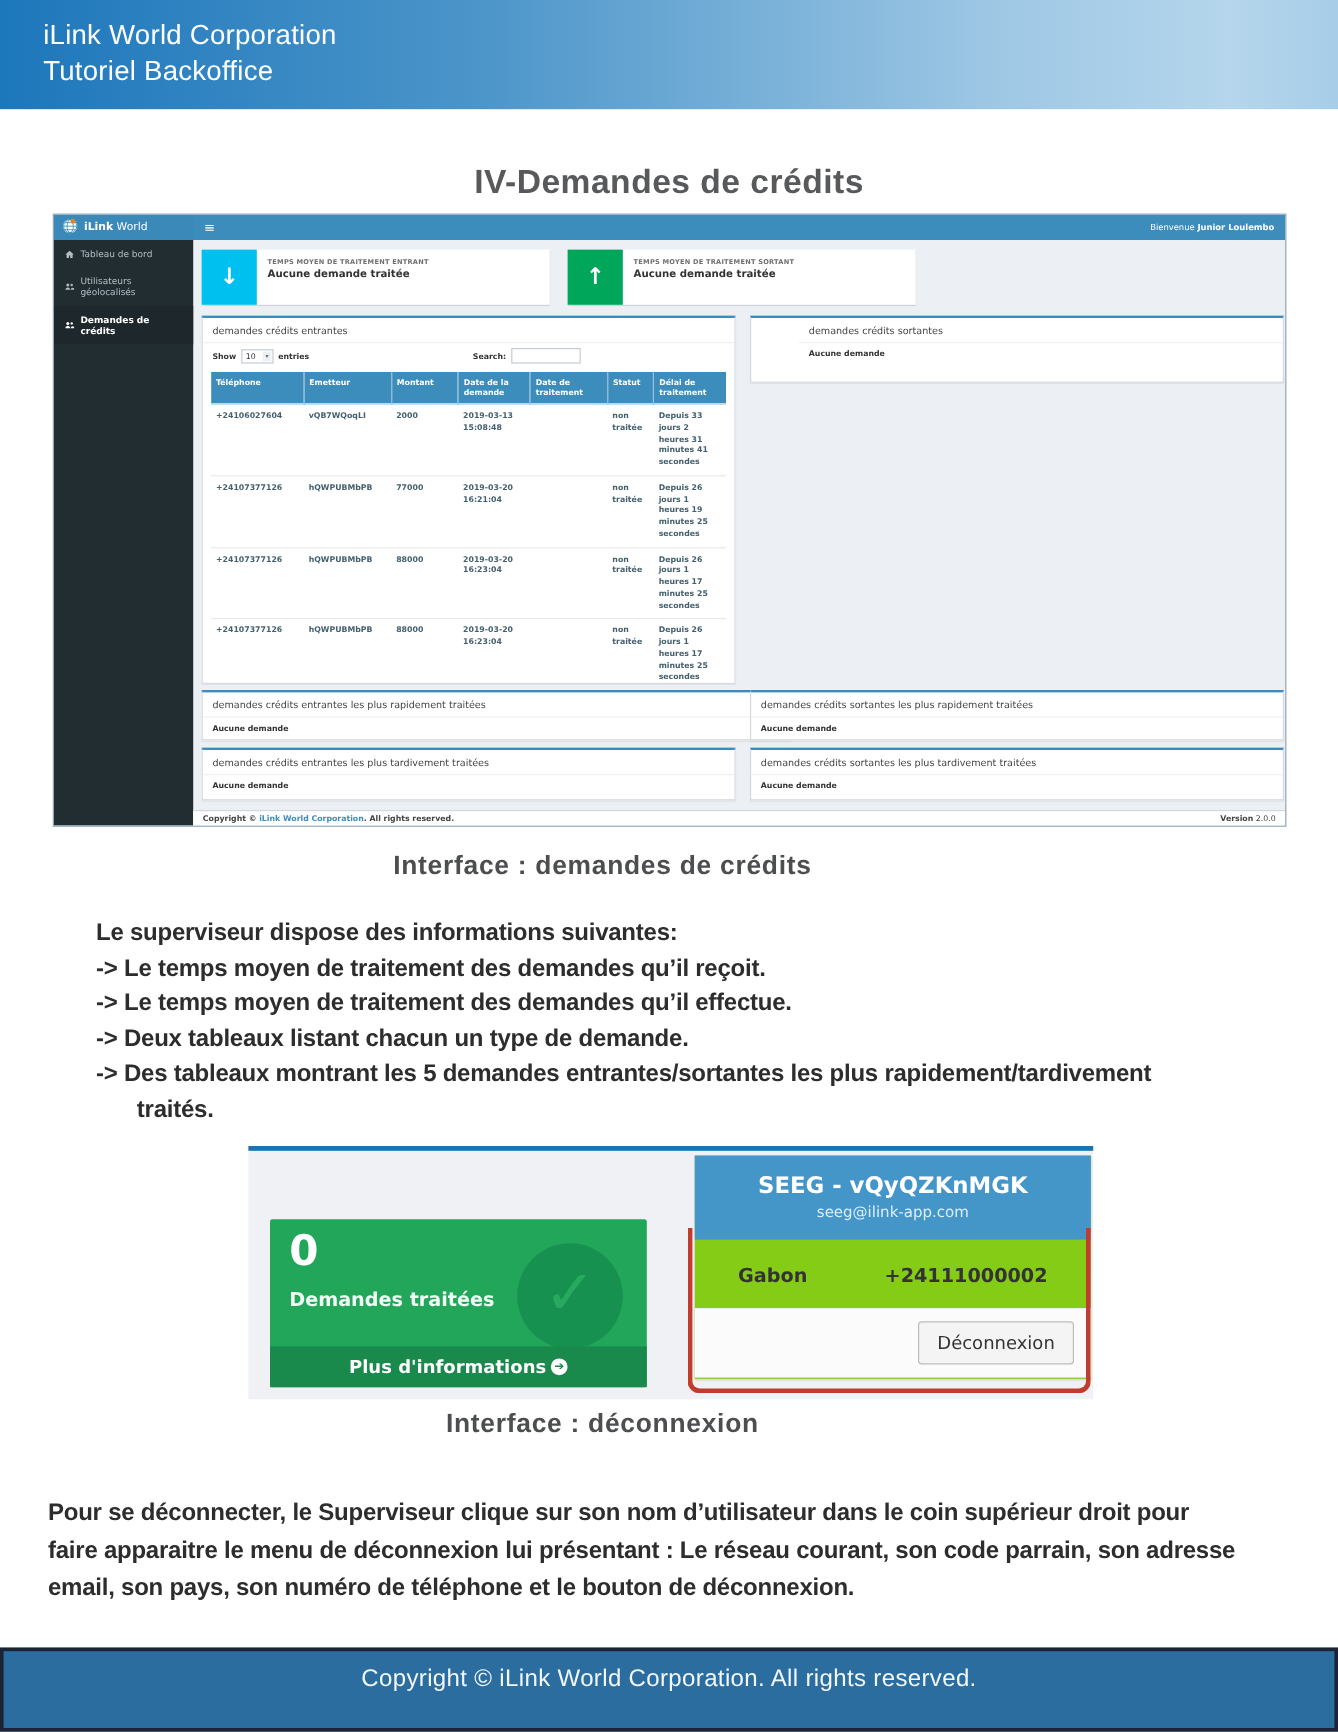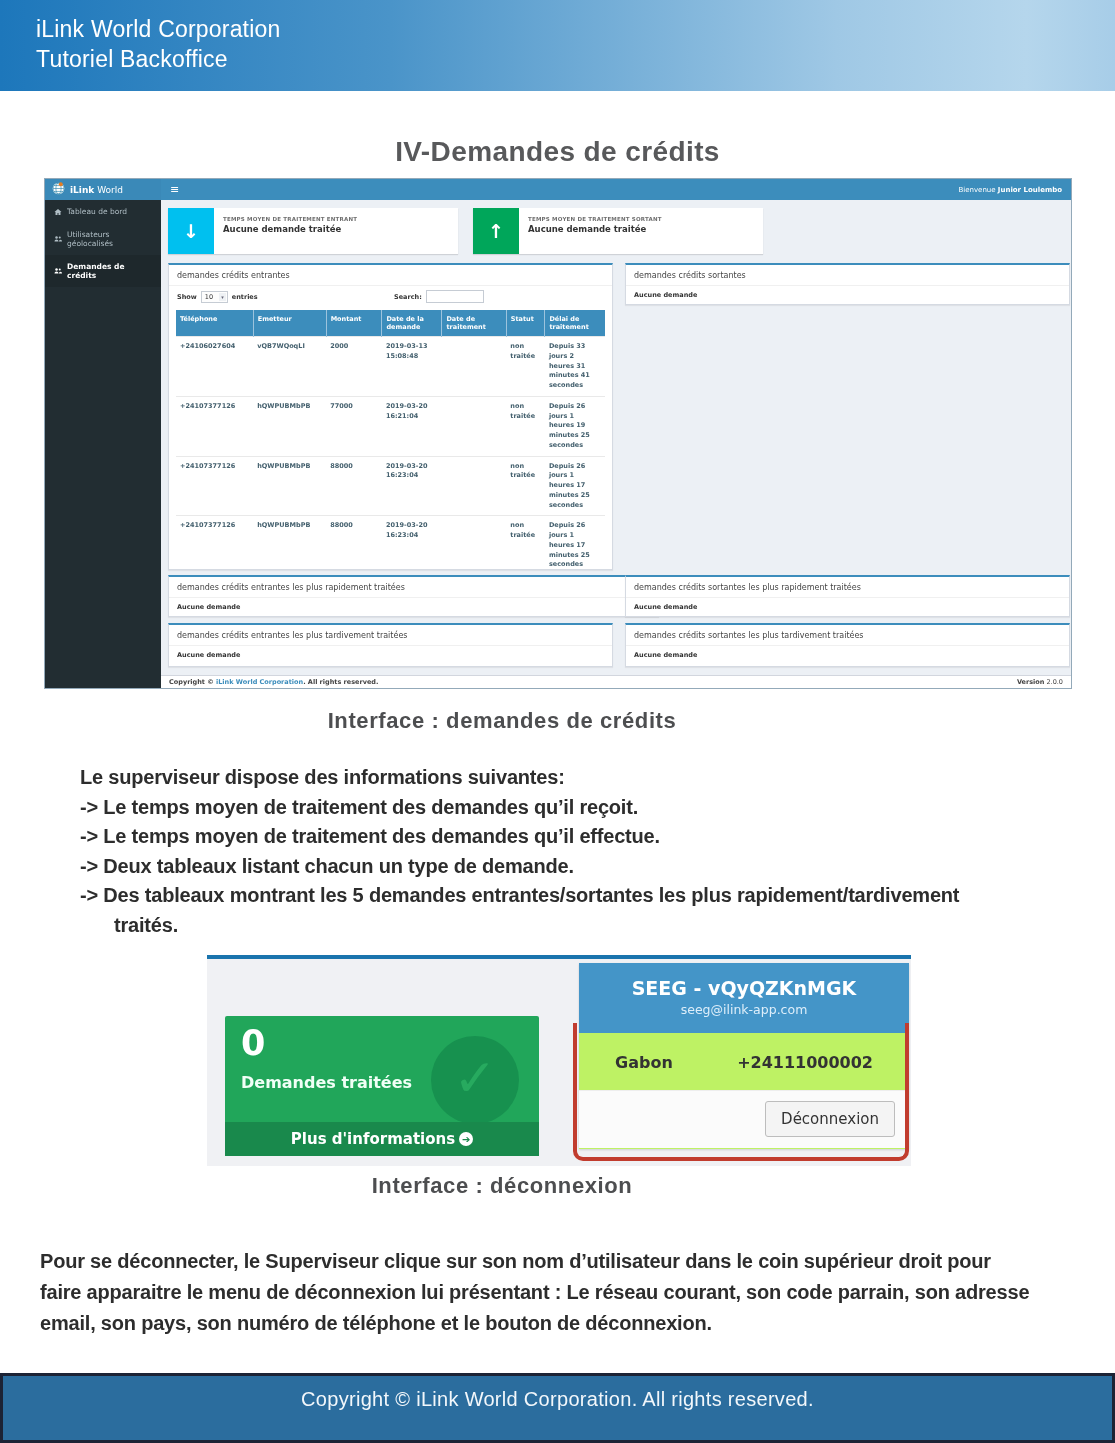--- a/index.html
+++ b/index.html
@@ -53,21 +53,21 @@
   .stat-icon.green { background:#00a65a; }
   .stat-text { padding:8px 0 0 9px; }
   .stat-text .k { font-size:5.5px; font-weight:700; color:#6f6f6f; letter-spacing:.2px; }
   .stat-text .v { font-size:8.5px; font-weight:700; color:#333; margin-top:2px; }
 
   .panels { position:relative; height:404px; }
   .panel { position:absolute; background:#fff; border:1px solid #d5dae2; border-top:2px solid #3c8dbc; box-shadow:0 1px 1px rgba(0,0,0,.06); }
   .panel-title { font-size:8px; color:#444; padding:6px 8px 5px; }
   .panel .none { font-size:6.5px; font-weight:700; color:#333; padding:5px 8px 6px; border-top:1px solid #f0f0f0; }
   .p-entrantes { left:0; top:0; width:445px; height:307px; }
-  .p-sortantes { left:457px; top:0; width:445px; height:42px; }
+  .p-sortantes { left:457px; top:0; width:445px; height:56px;padding-left:40px; }
   .p-sub-l1 { left:0; top:312px; width:491px; height:42px; }
   .p-sub-r1 { left:457px; top:312px; width:445px; height:42px; }
   .p-sub-l2 { left:0; top:360px; width:445px; height:44px; }
   .p-sub-r2 { left:457px; top:360px; width:445px; height:44px; }
 
   .p-entrantes .panel-title { border-bottom:1px solid #f0f0f0; }
   .controls { position:relative; height:22px; padding:5px 8px; font-size:6.5px; font-weight:700; color:#333; }
   .show-group { display:flex; align-items:center; gap:4px; }
   .fake-select { width:27px; height:12px; border:1px solid #c6ccd4; background:#fdfdfd; font-size:6.5px; font-weight:400;
     display:flex; align-items:center; justify-content:space-between; padding:0 3px; color:#333; }
@@ -101,21 +101,21 @@
   .green-card .num { color:#fff; font-size:35px; font-weight:700; margin:8px 0 0 16px; line-height:1.1; }
   .green-card .lbl { color:#f0fff6; font-size:16px; font-weight:700; margin:10px 0 0 16px; }
   .green-card .more { position:absolute; left:0; right:0; bottom:0; height:34px; background:#19894c; color:#fff;
     font-size:15px; font-weight:700; display:flex; align-items:center; justify-content:center; gap:4px; cursor:pointer; }
   .more .arrow-circle { width:14px; height:14px; background:#fff; color:#19894c; border-radius:50%;
     font-size:10px; font-weight:700; display:flex; align-items:center; justify-content:center; }
   .check-circle { position:absolute; right:20px; top:20px; width:88px; height:88px; background:#17914f; border-radius:50%;
     display:flex; align-items:center; justify-content:center; }
   .check-circle .mark { color:#27aa5f; font-size:52px; font-weight:700; margin-top:-4px; }
 
-  .dropdown { position:absolute; left:372px; top:4px; width:330px; height:186px; background:#bef264; box-shadow:0 1px 2px rgba(0,0,0,.15); }
+  .dropdown { position:absolute; left:372px; top:4px; width:330px; height:186px; background:#84cc16; box-shadow:0 1px 2px rgba(0,0,0,.15); }
   .dd-header { height:70px; background:#4495c8; color:#fff; text-align:center; padding-top:14px; }
   .dd-header .t { font-size:19px; font-weight:600; }
   .dd-header .e { font-size:12.5px; color:#ddeefa; margin-top:3px; }
   .dd-row { display:flex; justify-content:space-between; padding:20px 36px 18px; }
   .dd-row .c, .dd-row .p { font-size:16px; font-weight:700; color:#333; }
   .dd-foot { border-top:1px solid #eee; padding:10px 14px 0; display:flex; justify-content:flex-end; background:#fbfbfb; height:58px; }
   .logout-btn { height:36px; padding:0 15px; font-size:15px; color:#333; background:#f4f4f4; border:1px solid #bdbdbd;
     border-radius:3px; font-family:inherit; cursor:pointer; }
   .red-annot { position:absolute; left:366px; top:64px; width:336px; height:138px; border:4px solid #c13c2e;
     border-top:none; border-radius:0 0 10px 10px; pointer-events:none; }

